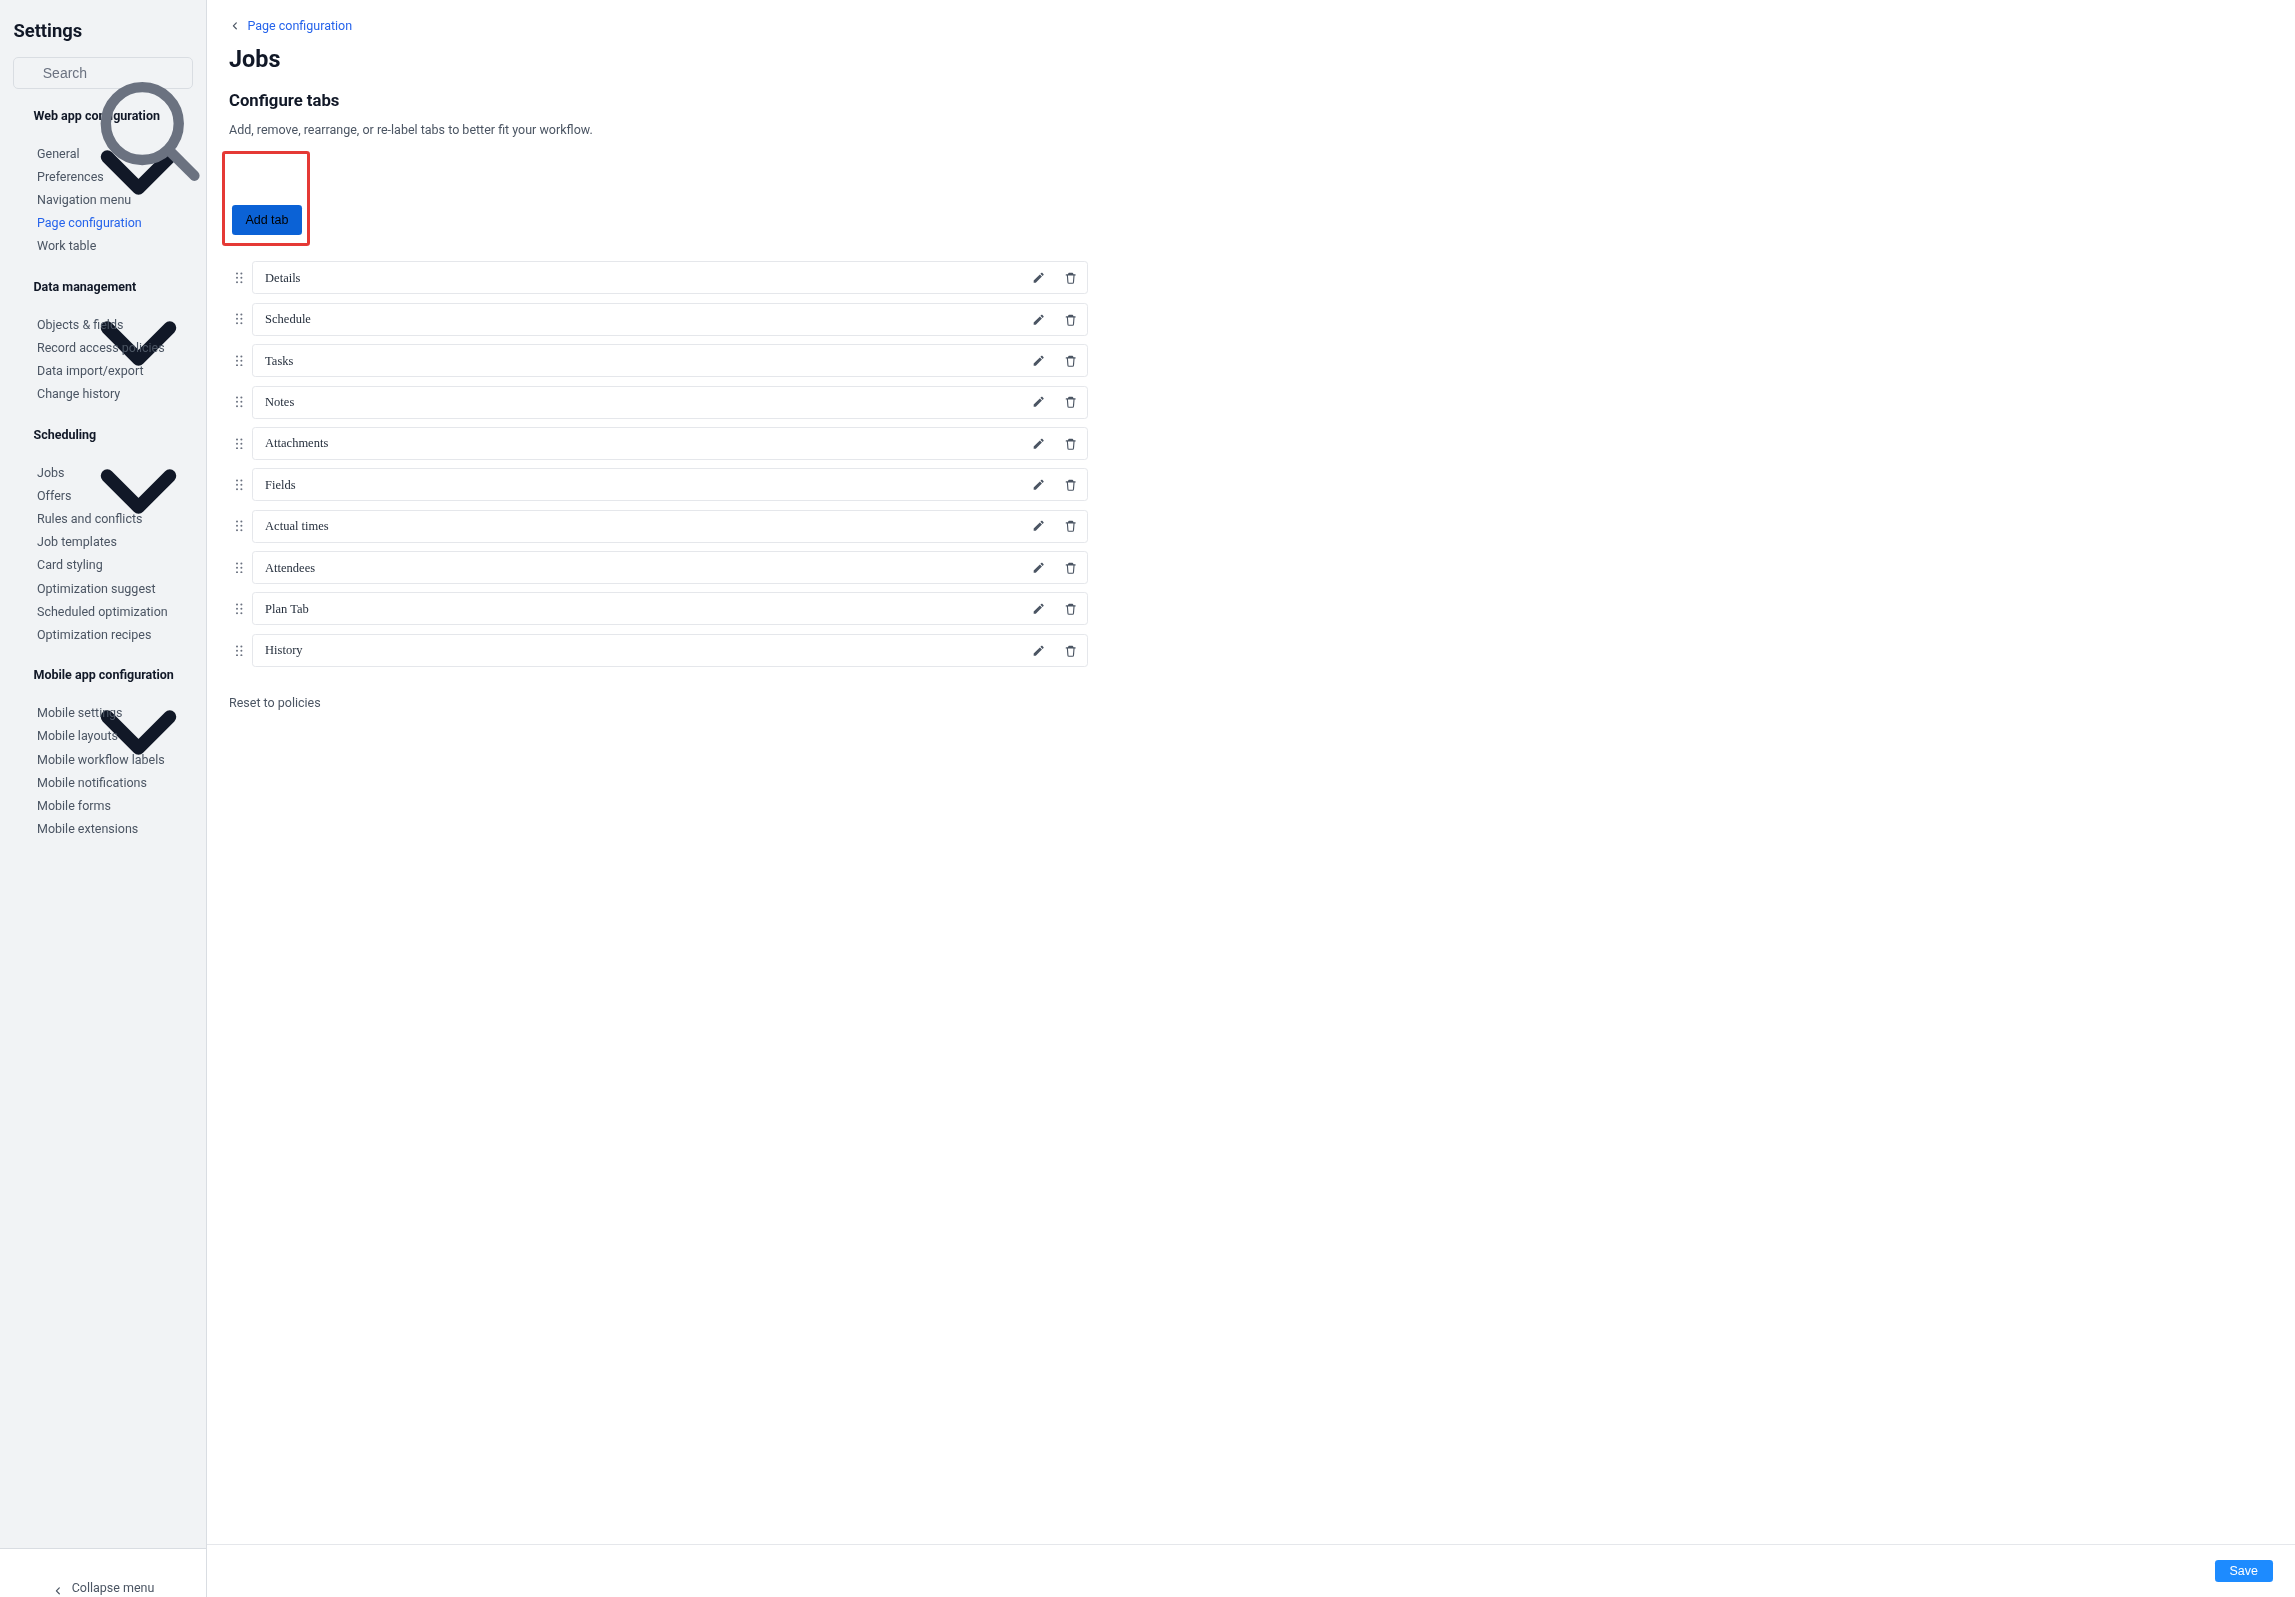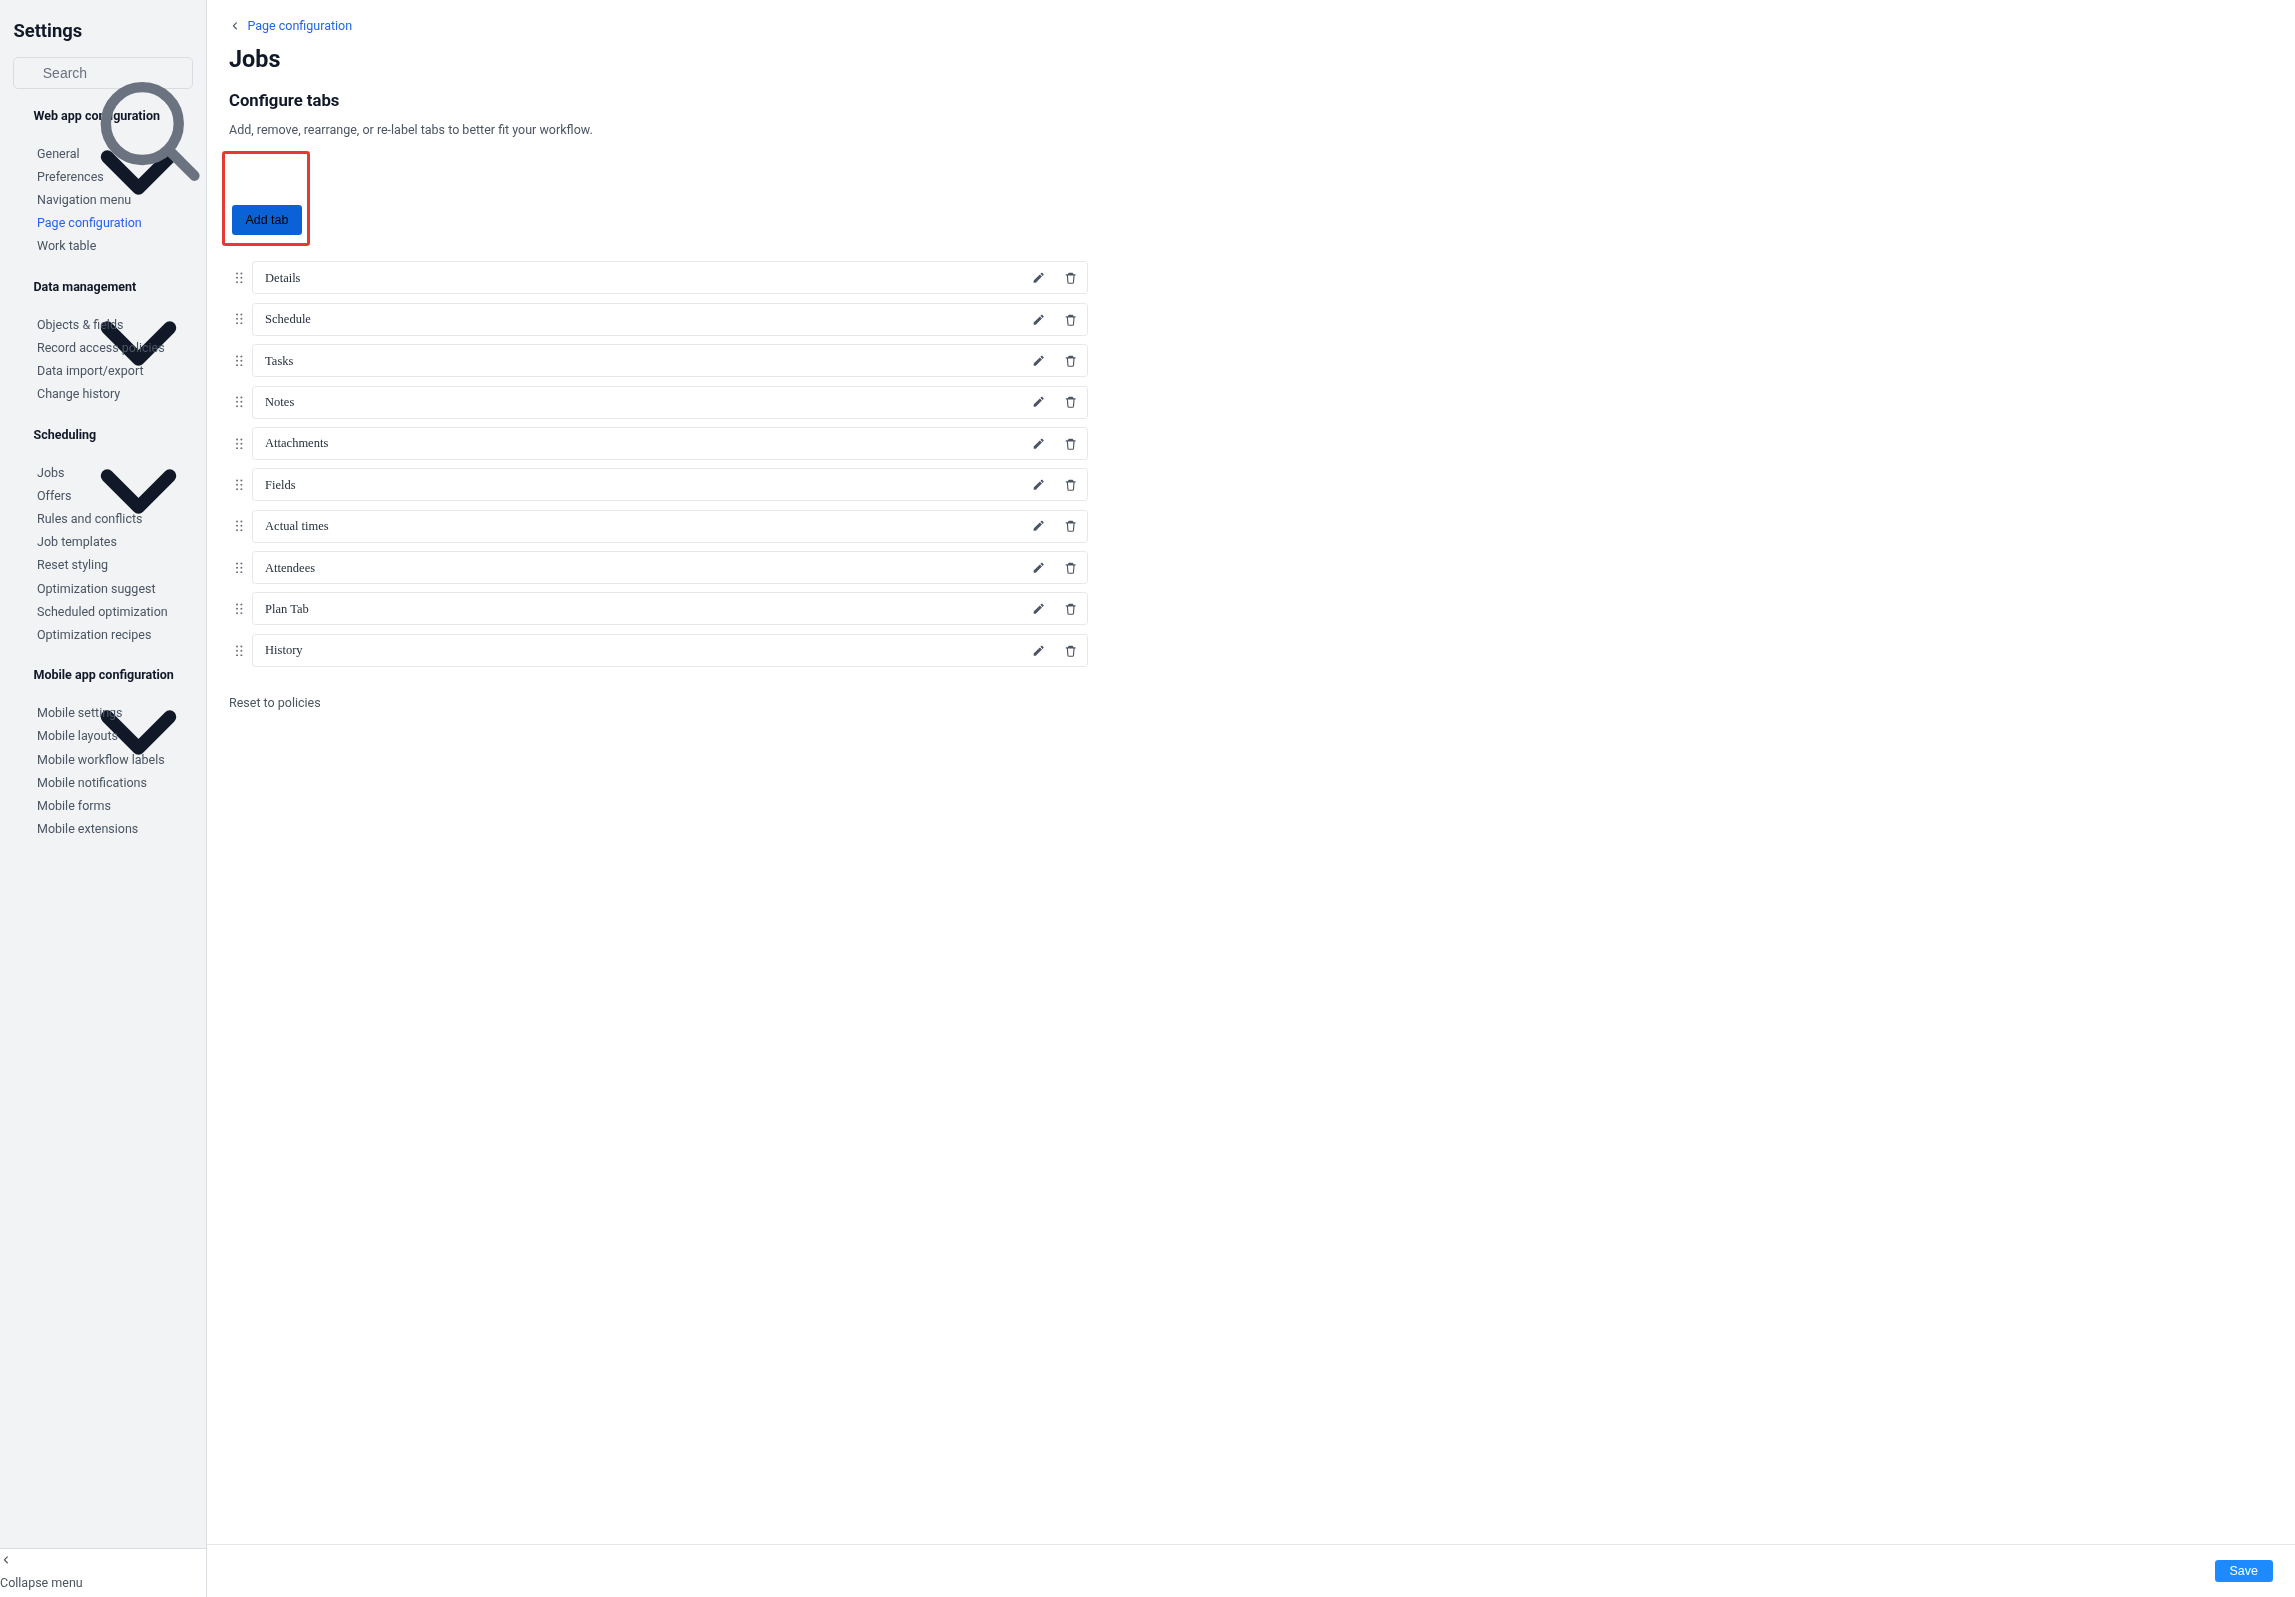--- a/index.html
+++ b/index.html
@@ -99,27 +99,26 @@
     font-size:12.5px;
     cursor:pointer;
     text-decoration:none;
   }
   .nav-item.active { color:var(--color-link); }
   .collapse-bar {
     height:49px;
     border-top:0.8px solid var(--color-border);
     background:#fff;
     display:flex;
-    align-items:flex-start;
+    align-items:flex-end;
     justify-content:center;
     cursor:pointer;
     gap:8.4px;
     color:var(--color-text-muted);
     font-size:12.5px;
-    flex-direction:column;
   }
   .collapse-bar svg { width:11.7px; height:11.7px; }
 
   
   .main {
     flex:1 1 auto;
     overflow:auto;
     position:relative;
     display:flex;
     flex-direction:column;
@@ -286,21 +285,21 @@
               <span class="nav-chevron"><svg viewBox="0 0 300 150" width="251" height="125">
                   <use href="#i-chevron-down"></use>
                 </svg></span>
               <span class="nav-section-title">Scheduling</span>
             </div>
             <div class="nav-items">
               <a class="nav-item">Jobs</a>
               <a class="nav-item">Offers</a>
               <a class="nav-item">Rules and conflicts</a>
               <a class="nav-item">Job templates</a>
-              <a class="nav-item">Reset styling</a>
+              <a class="nav-item">Card styling</a>
               <a class="nav-item">Optimization suggest</a>
               <a class="nav-item">Scheduled optimization</a>
               <a class="nav-item">Optimization recipes</a>
             </div>
           </div>
           <div class="nav-section">
             <div class="nav-section-header">
               <span class="nav-chevron"><svg viewBox="0 0 300 150" width="251" height="125">
                   <use href="#i-chevron-down"></use>
                 </svg></span>

